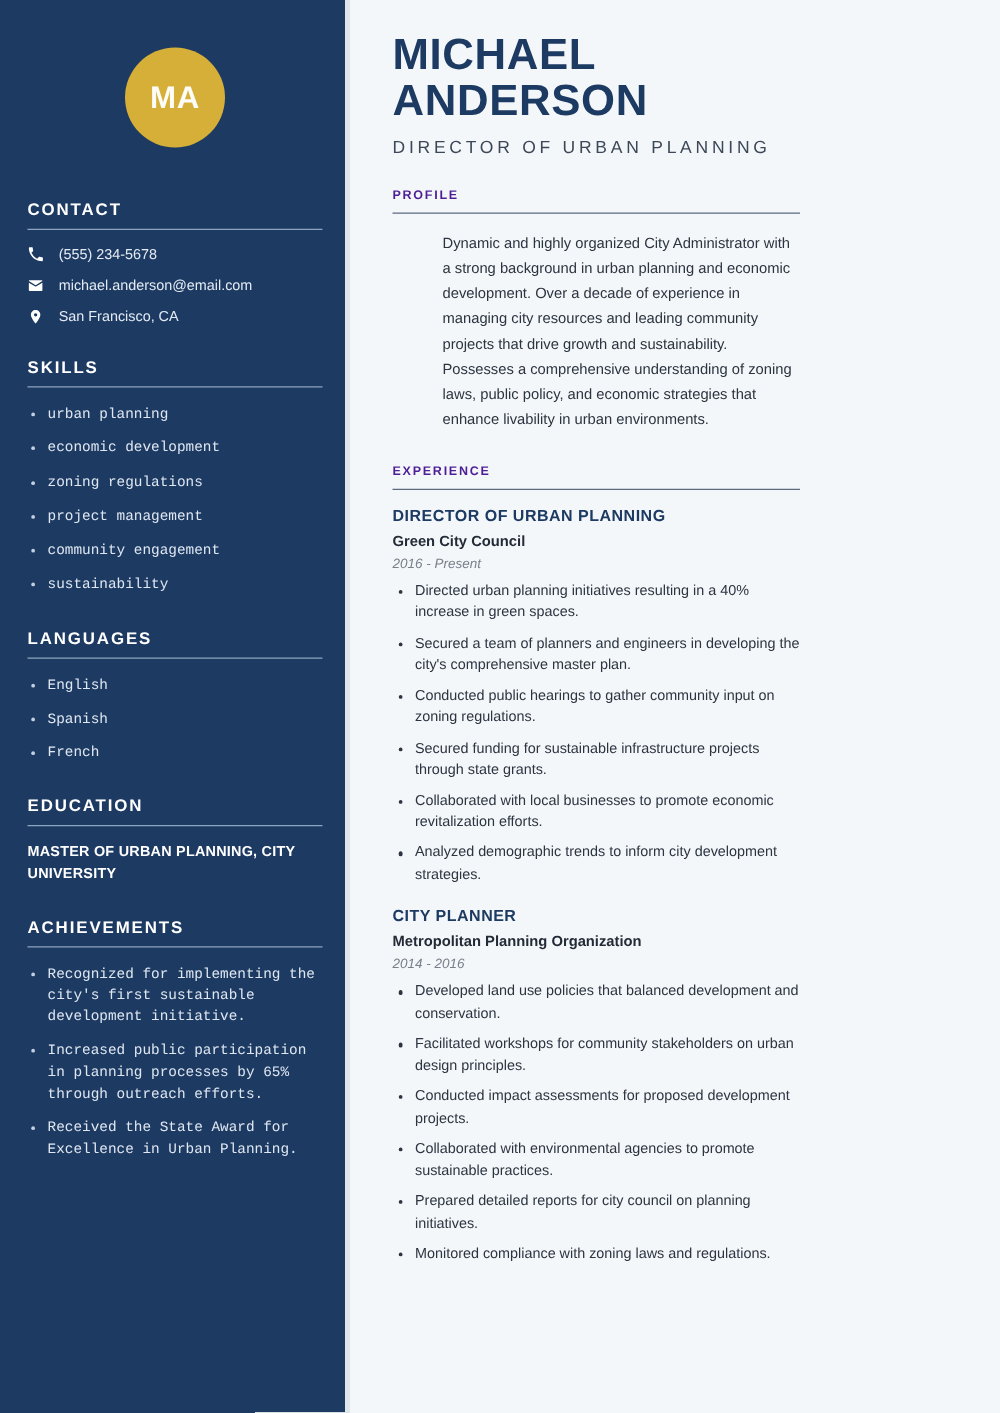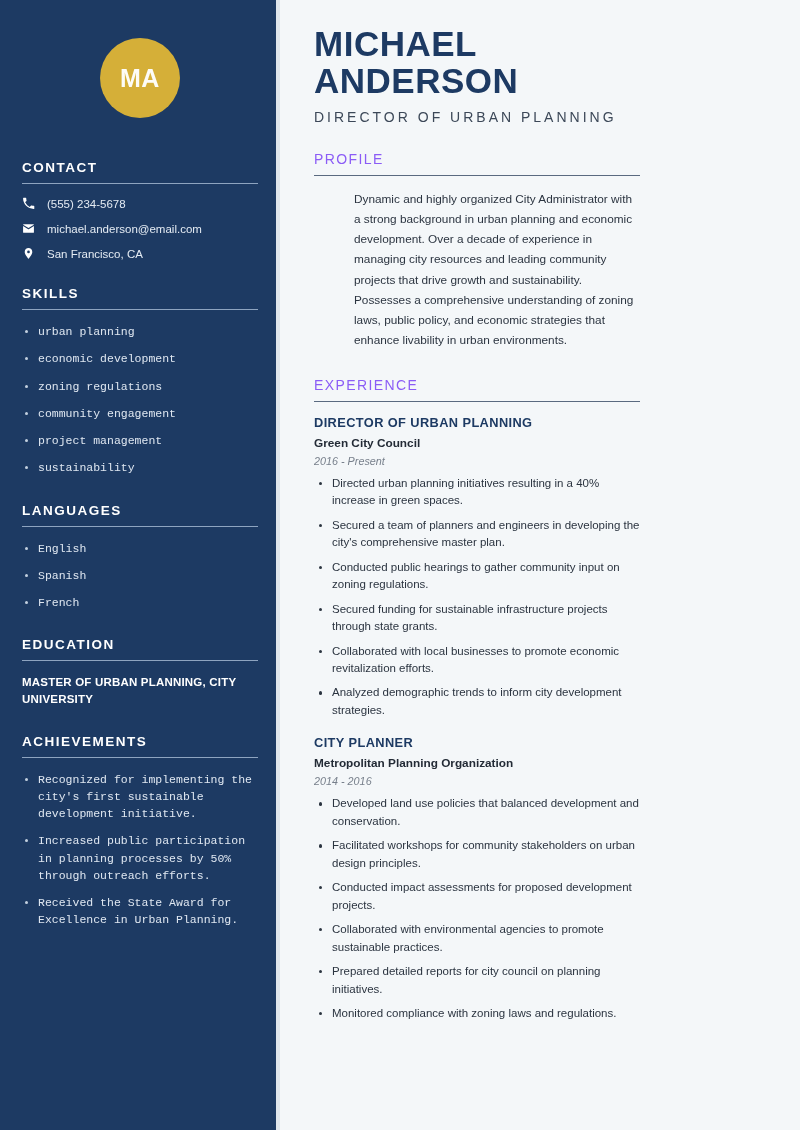--- a/index.html
+++ b/index.html
@@ -133,23 +133,23 @@
   }
   .job-title {
     color: #3c4858;
     font-size: 14px;
     letter-spacing: 3px;
     margin-top: 9px;
   }
 
   .main-section { margin-top: 26px; }
   .main-heading {
-    color: #8b5cf6;
-    font-size: 14px;
-    font-weight: normal;
+    color: #4c1d95;
+    font-size: 10px;
+    font-weight: bold;
     letter-spacing: 1.4px;
     padding-bottom: 8px;
   }
   .main-rule {
     height: 1px;
     background: #5a6a80;
     margin-bottom: 13px;
   }
 
   .profile-text {
@@ -242,22 +242,22 @@
       </ul>
     </section>
 
     <section class="side-section">
       <div class="side-heading">SKILLS</div>
       <div class="side-rule"></div>
       <ul class="bullets">
         <li>urban planning</li>
         <li>economic development</li>
         <li>zoning regulations</li>
+        <li>project management</li>
         <li>community engagement</li>
-        <li>project management</li>
         <li>sustainability</li>
       </ul>
     </section>
 
     <section class="side-section">
       <div class="side-heading">LANGUAGES</div>
       <div class="side-rule"></div>
       <ul class="bullets">
         <li>English</li>
         <li>Spanish</li>
@@ -269,21 +269,21 @@
       <div class="side-heading">EDUCATION</div>
       <div class="side-rule"></div>
       <div class="edu-degree">MASTER OF URBAN PLANNING, CITY UNIVERSITY</div>
     </section>
 
     <section class="side-section">
       <div class="side-heading">ACHIEVEMENTS</div>
       <div class="side-rule"></div>
       <ul class="bullets">
         <li>Recognized for implementing the city's first sustainable development initiative.</li>
-        <li>Increased public participation in planning processes by 50% through outreach efforts.</li>
+        <li>Increased public participation in planning processes by 65% through outreach efforts.</li>
         <li>Received the State Award for Excellence in Urban Planning.</li>
       </ul>
     </section>
 
   </aside>
 
   <main class="main">
 
     <h1 class="name">MICHAEL ANDERSON</h1>
     <div class="job-title">DIRECTOR OF URBAN PLANNING</div>

